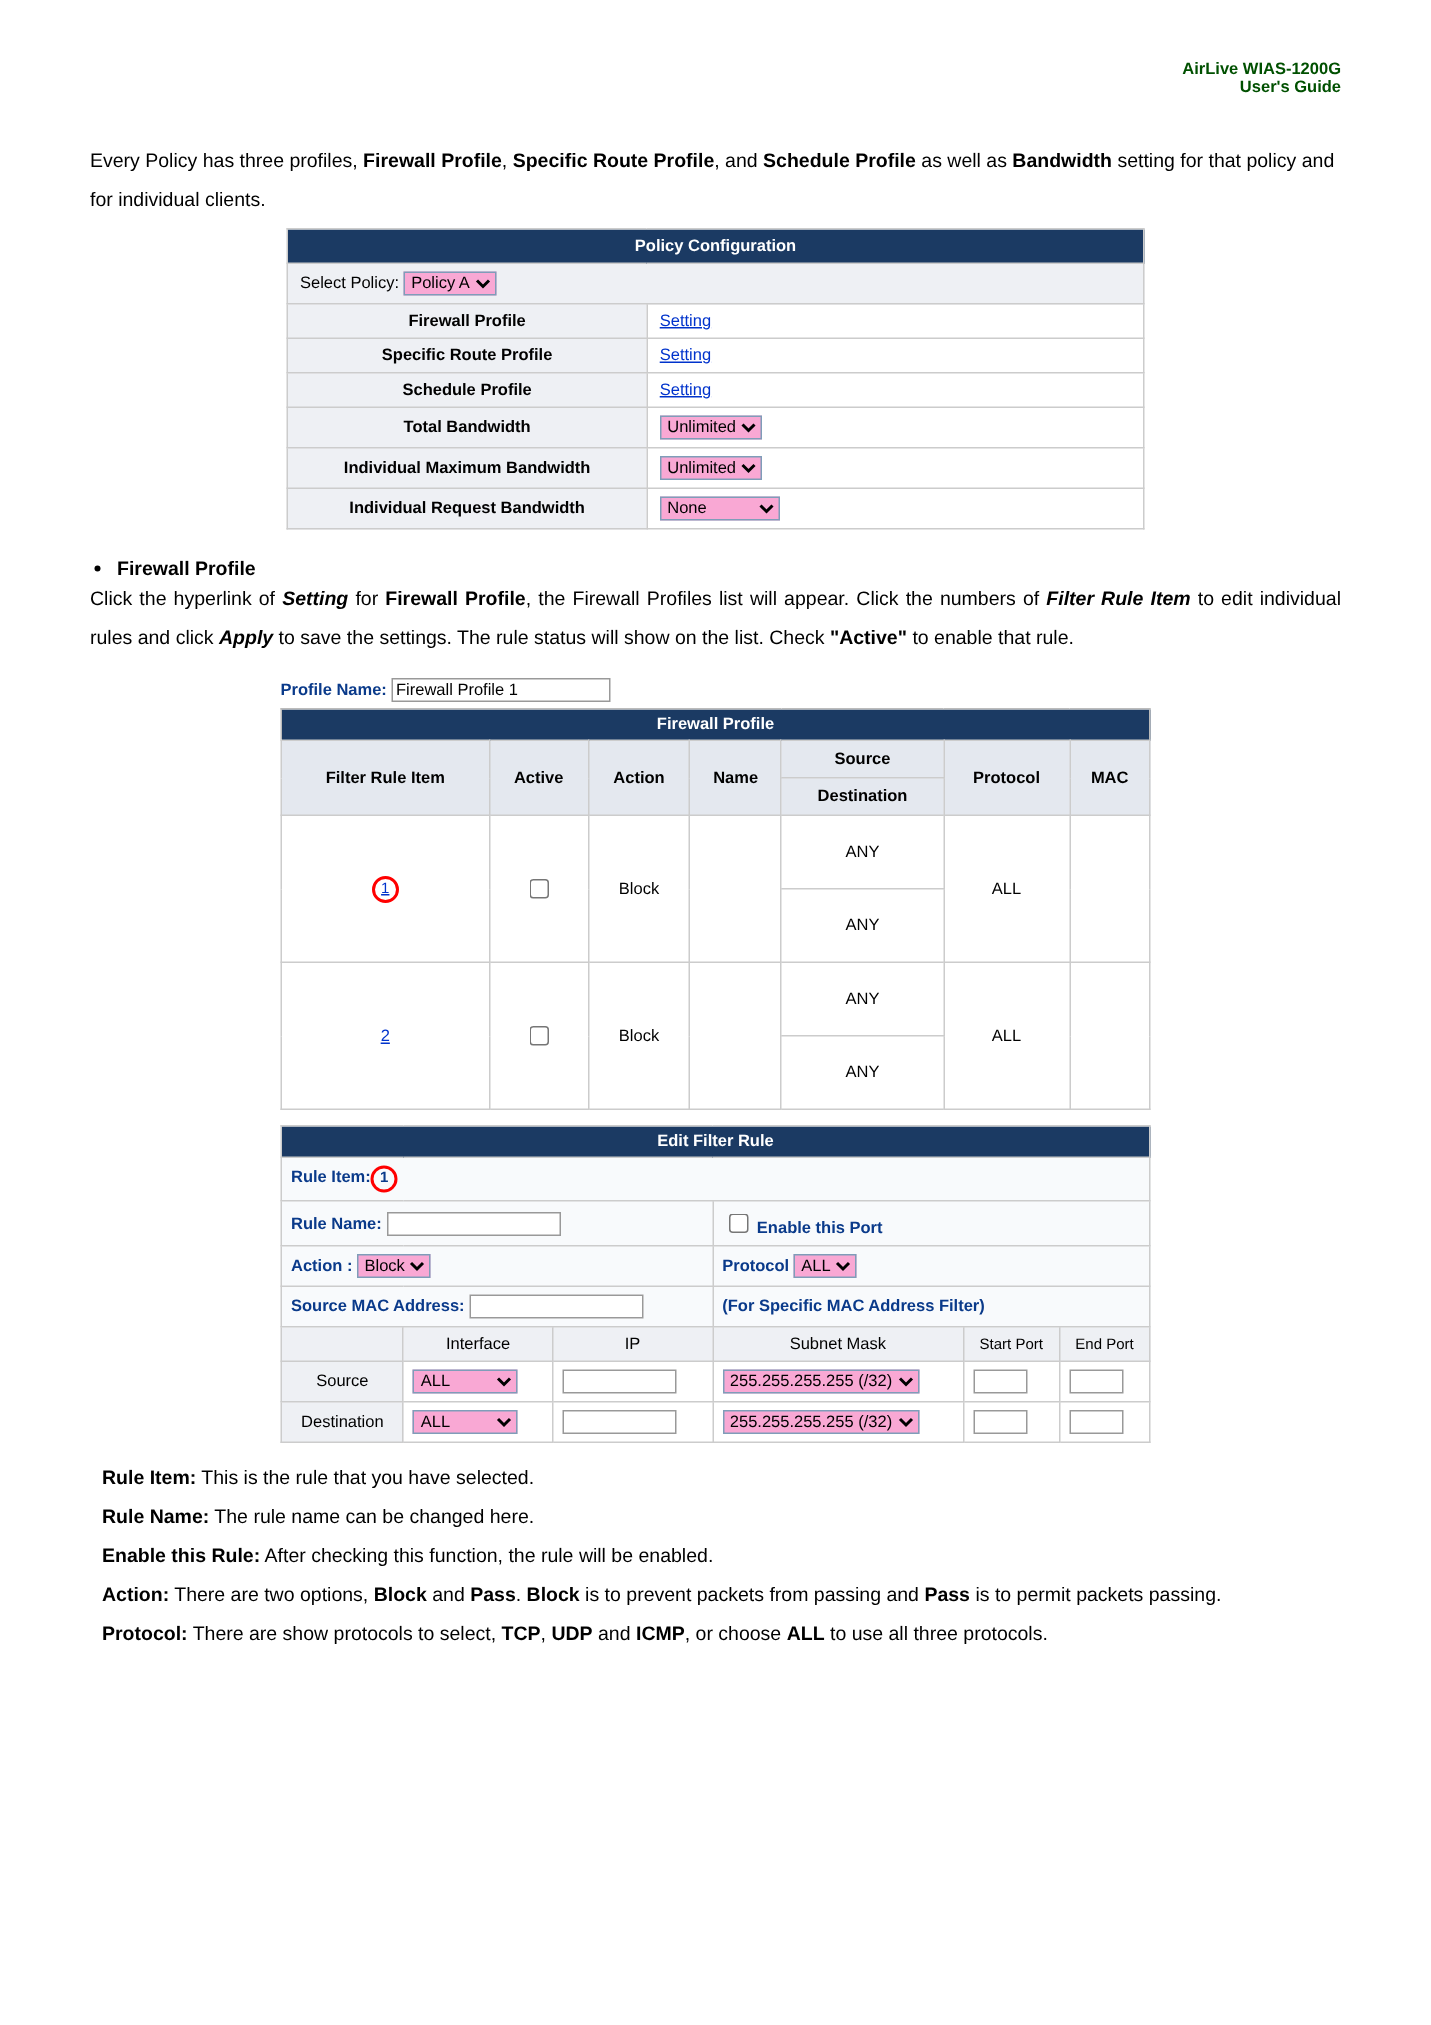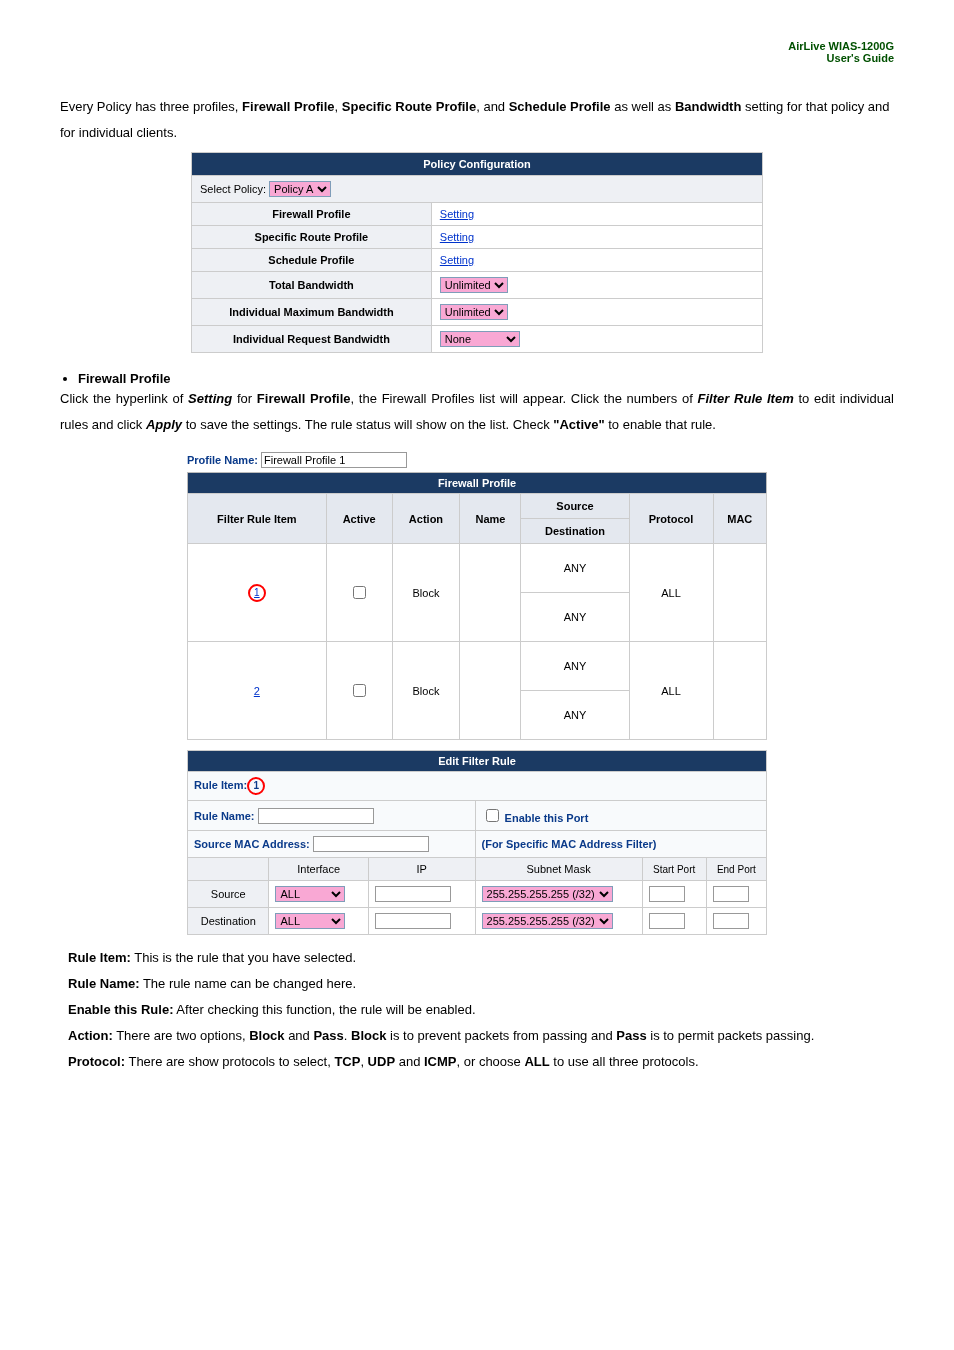--- a/index.html
+++ b/index.html
@@ -288,20 +288,30 @@
       <span>Rule Name:</span>
       <input type="text" class="txt" style="">
     </td>
     <td colspan="3" class="flabel">
       <input type="checkbox" style="">
       <span>Enable this Port</span>
     </td>
   </tr>
   <tr>
     <td colspan="3" class="flabel">
+      <span>Action :</span>
+      <select class="fake-select"><option>Block</option></select>
+    </td>
+    <td colspan="3" class="flabel">
+      <span>Protocol</span>
+      <select class="fake-select"><option>ALL</option></select>
+    </td>
+  </tr>
+  <tr>
+    <td colspan="3" class="flabel">
       <span>Source MAC Address:</span>
       <input type="text" class="txt" style="">
     </td>
     <td colspan="3" class="flabel">(For Specific MAC Address Filter)</td>
   </tr>
   <tr>
     <td class="subhead"></td>
     <td class="subhead">Interface</td>
     <td class="subhead">IP</td>
     <td class="subhead">Subnet Mask</td>

